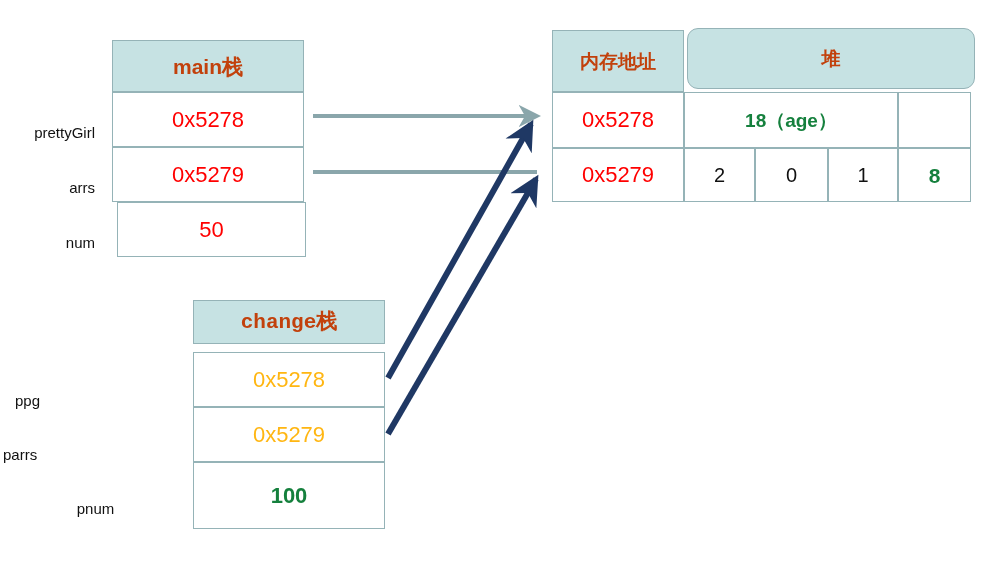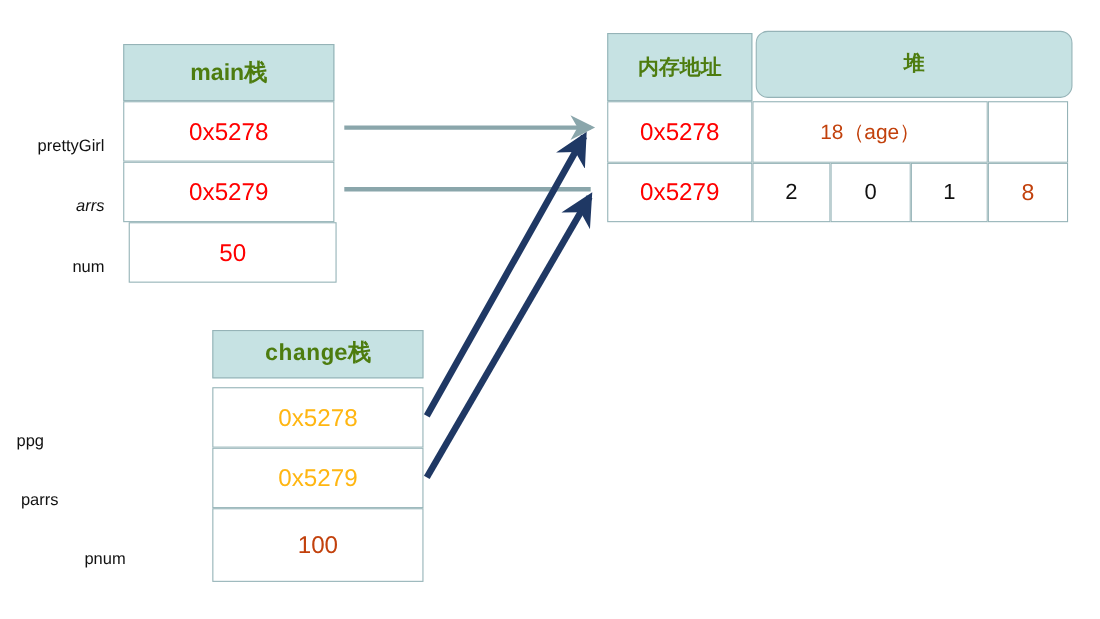--- a/index.html
+++ b/index.html
@@ -16,31 +16,31 @@
   .cell{
     position:absolute;box-sizing:border-box;
     border:1px solid #95b3b7;
     background:#ffffff;
     display:flex;align-items:center;justify-content:center;
     text-align:center;
     line-height:1;
   }
   .hdr{
     background:#c6e2e3;
-    color:#4d7c0f;
+    color:#c2410c;
     font-weight:bold;
     font-size:21px;
   }
   .hdr.small{font-size:19px;}
   .rounded{border-radius:11px;}
 
   
   .v-red{color:#ff0000;font-size:22px;}
   .v-orange{color:#ffb612;font-size:22px;}
-  .v-purple{color:#c2410c;font-size:19px;font-weight:normal;}
+  .v-purple{color:#15803d;font-size:19px;font-weight:bold;}
   .v-black{color:#111111;font-size:20px;}
 
   
   .side-label{
     position:absolute;
     font-size:15px;
     color:#111111;
     text-align:right;
     white-space:nowrap;
     line-height:1;
@@ -54,34 +54,34 @@
 <body>
 
 <div id="stage">
 
   <div class="tbl">
     <div class="cell hdr" style="left:112px;top:40px;width:192px;height:52px;">main栈</div>
 
     <div class="side-label" style="left:0px;top:105px;width:95px;">prettyGirl</div>
     <div class="cell v-red" style="left:112px;top:92px;width:192px;height:55px;">0x5278</div>
 
-    <div class="side-label" style="left:0px;top:160px;width:95px;font-style:italic;">arrs</div>
+    <div class="side-label" style="left:0px;top:160px;width:95px;">arrs</div>
     <div class="cell v-red" style="left:112px;top:147px;width:192px;height:55px;">0x5279</div>
 
     <div class="side-label" style="left:0px;top:215px;width:95px;">num</div>
     <div class="cell v-red" style="left:117px;top:202px;width:189px;height:55px;">50</div>
   </div>
 
   <div class="tbl">
     <div class="cell hdr" style="left:193px;top:300px;width:192px;height:44px;font-family:Liberation Mono, monospace;">change栈</div>
 
     <div class="side-label" style="left:15px;top:373px;width:161px;text-align:left;">ppg</div>
     <div class="cell v-orange" style="left:193px;top:352px;width:192px;height:55px;">0x5278</div>
 
-    <div class="side-label" style="left:19px;top:427px;width:161px;text-align:left;">parrs</div>
+    <div class="side-label" style="left:3px;top:427px;width:161px;text-align:left;">parrs</div>
     <div class="cell v-orange" style="left:193px;top:407px;width:192px;height:55px;">0x5279</div>
 
     <div class="side-label" style="left:15px;top:481px;width:161px;text-align:center;">pnum</div>
     <div class="cell v-purple" style="left:193px;top:462px;width:192px;height:67px;font-size:22px;">100</div>
   </div>
 
   <div class="tbl">
 
     <div class="cell hdr small" style="left:552px;top:30px;width:132px;height:62px;">内存地址</div>
     <div class="cell hdr small rounded" style="left:687px;top:28px;width:288px;height:61px;">堆</div>

